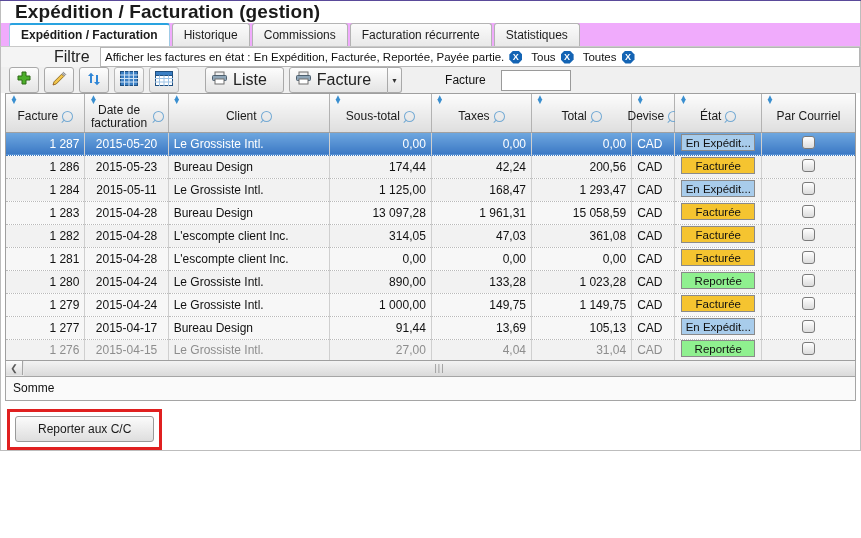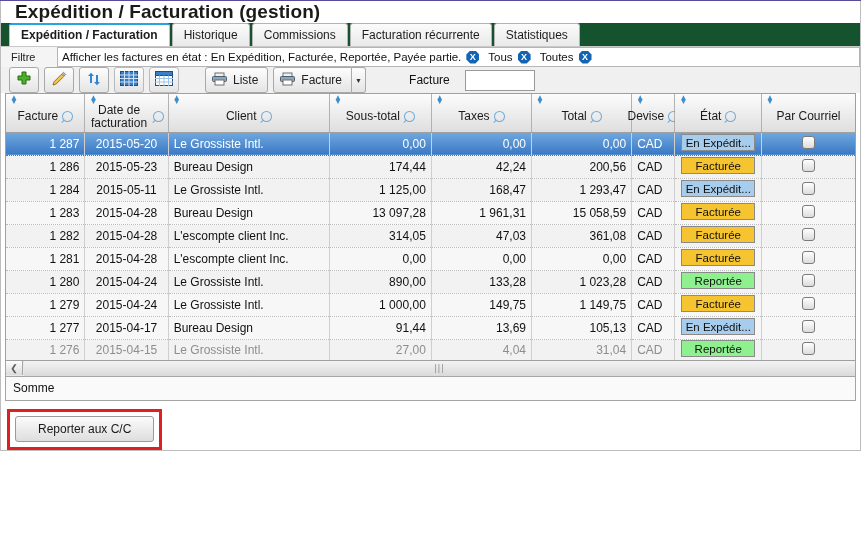--- a/index.html
+++ b/index.html
@@ -32,21 +32,21 @@
   .page-title {
     font-size: 19px;
     font-weight: bold;
     color: #1a1a1a;
     letter-spacing: 0.1px;
   }
 
   
   .tabstrip {
     height: 25px;
-    background: #14532d;
+    background: #f0abfc;
     display: flex;
     align-items: flex-end;
     padding-left: 8px;
     border-left: 1px solid #bdbdbd;
     border-right: 1px solid #bdbdbd;
   }
   .tab {
     height: 23px;
     line-height: 22px;
     padding: 0 11px;
@@ -73,21 +73,21 @@
   .filterrow {
     height: 22px;
     display: flex;
     align-items: center;
     background: #f4f4f4;
     border-top: 1px solid #c9c9c9;
     border-left: 1px solid #bdbdbd;
     border-right: 1px solid #bdbdbd;
     padding-left: 10px;
   }
-  .filter-label { font-size: 11px; color: #222; width: 46px; }
+  .filter-label { font-size: 16px; color: #222; width: 46px; margin-left: 43px; }
   .filter-field {
     flex: 1;
     height: 20px;
     background: #ffffff;
     border: 1px solid #b5b5b5;
     display: flex;
     align-items: center;
     padding: 0 4px;
     font-size: 11.5px;
     overflow: hidden;
@@ -126,26 +126,26 @@
     background: linear-gradient(#fdfdfd, #e4e4e4);
     border: 1px solid #a9a9a9;
     border-radius: 3px;
     display: flex; align-items: center; justify-content: center;
     cursor: pointer;
   }
   .tbtn-flat { border-color: #b9b9b9; }
   .tsep { width: 16px; }
   .pbtn {
     height: 26px;
-    padding: 0 9px 0 6px;
+    padding: 0 16px 0 6px;
     background: linear-gradient(#fdfdfd, #e4e4e4);
     border: 1px solid #a9a9a9;
     border-radius: 3px;
     display: flex; align-items: center; gap: 6px;
-    font-size: 12px; color: #222;
+    font-size: 16px; color: #222;
     cursor: pointer;
   }
   .pbtn-split {
     height: 26px; width: 14px;
     background: linear-gradient(#fdfdfd, #e4e4e4);
     border: 1px solid #a9a9a9;
     border-left: none;
     border-radius: 0 3px 3px 0;
     display: flex; align-items: center; justify-content: center;
     font-size: 7px; color: #333;

